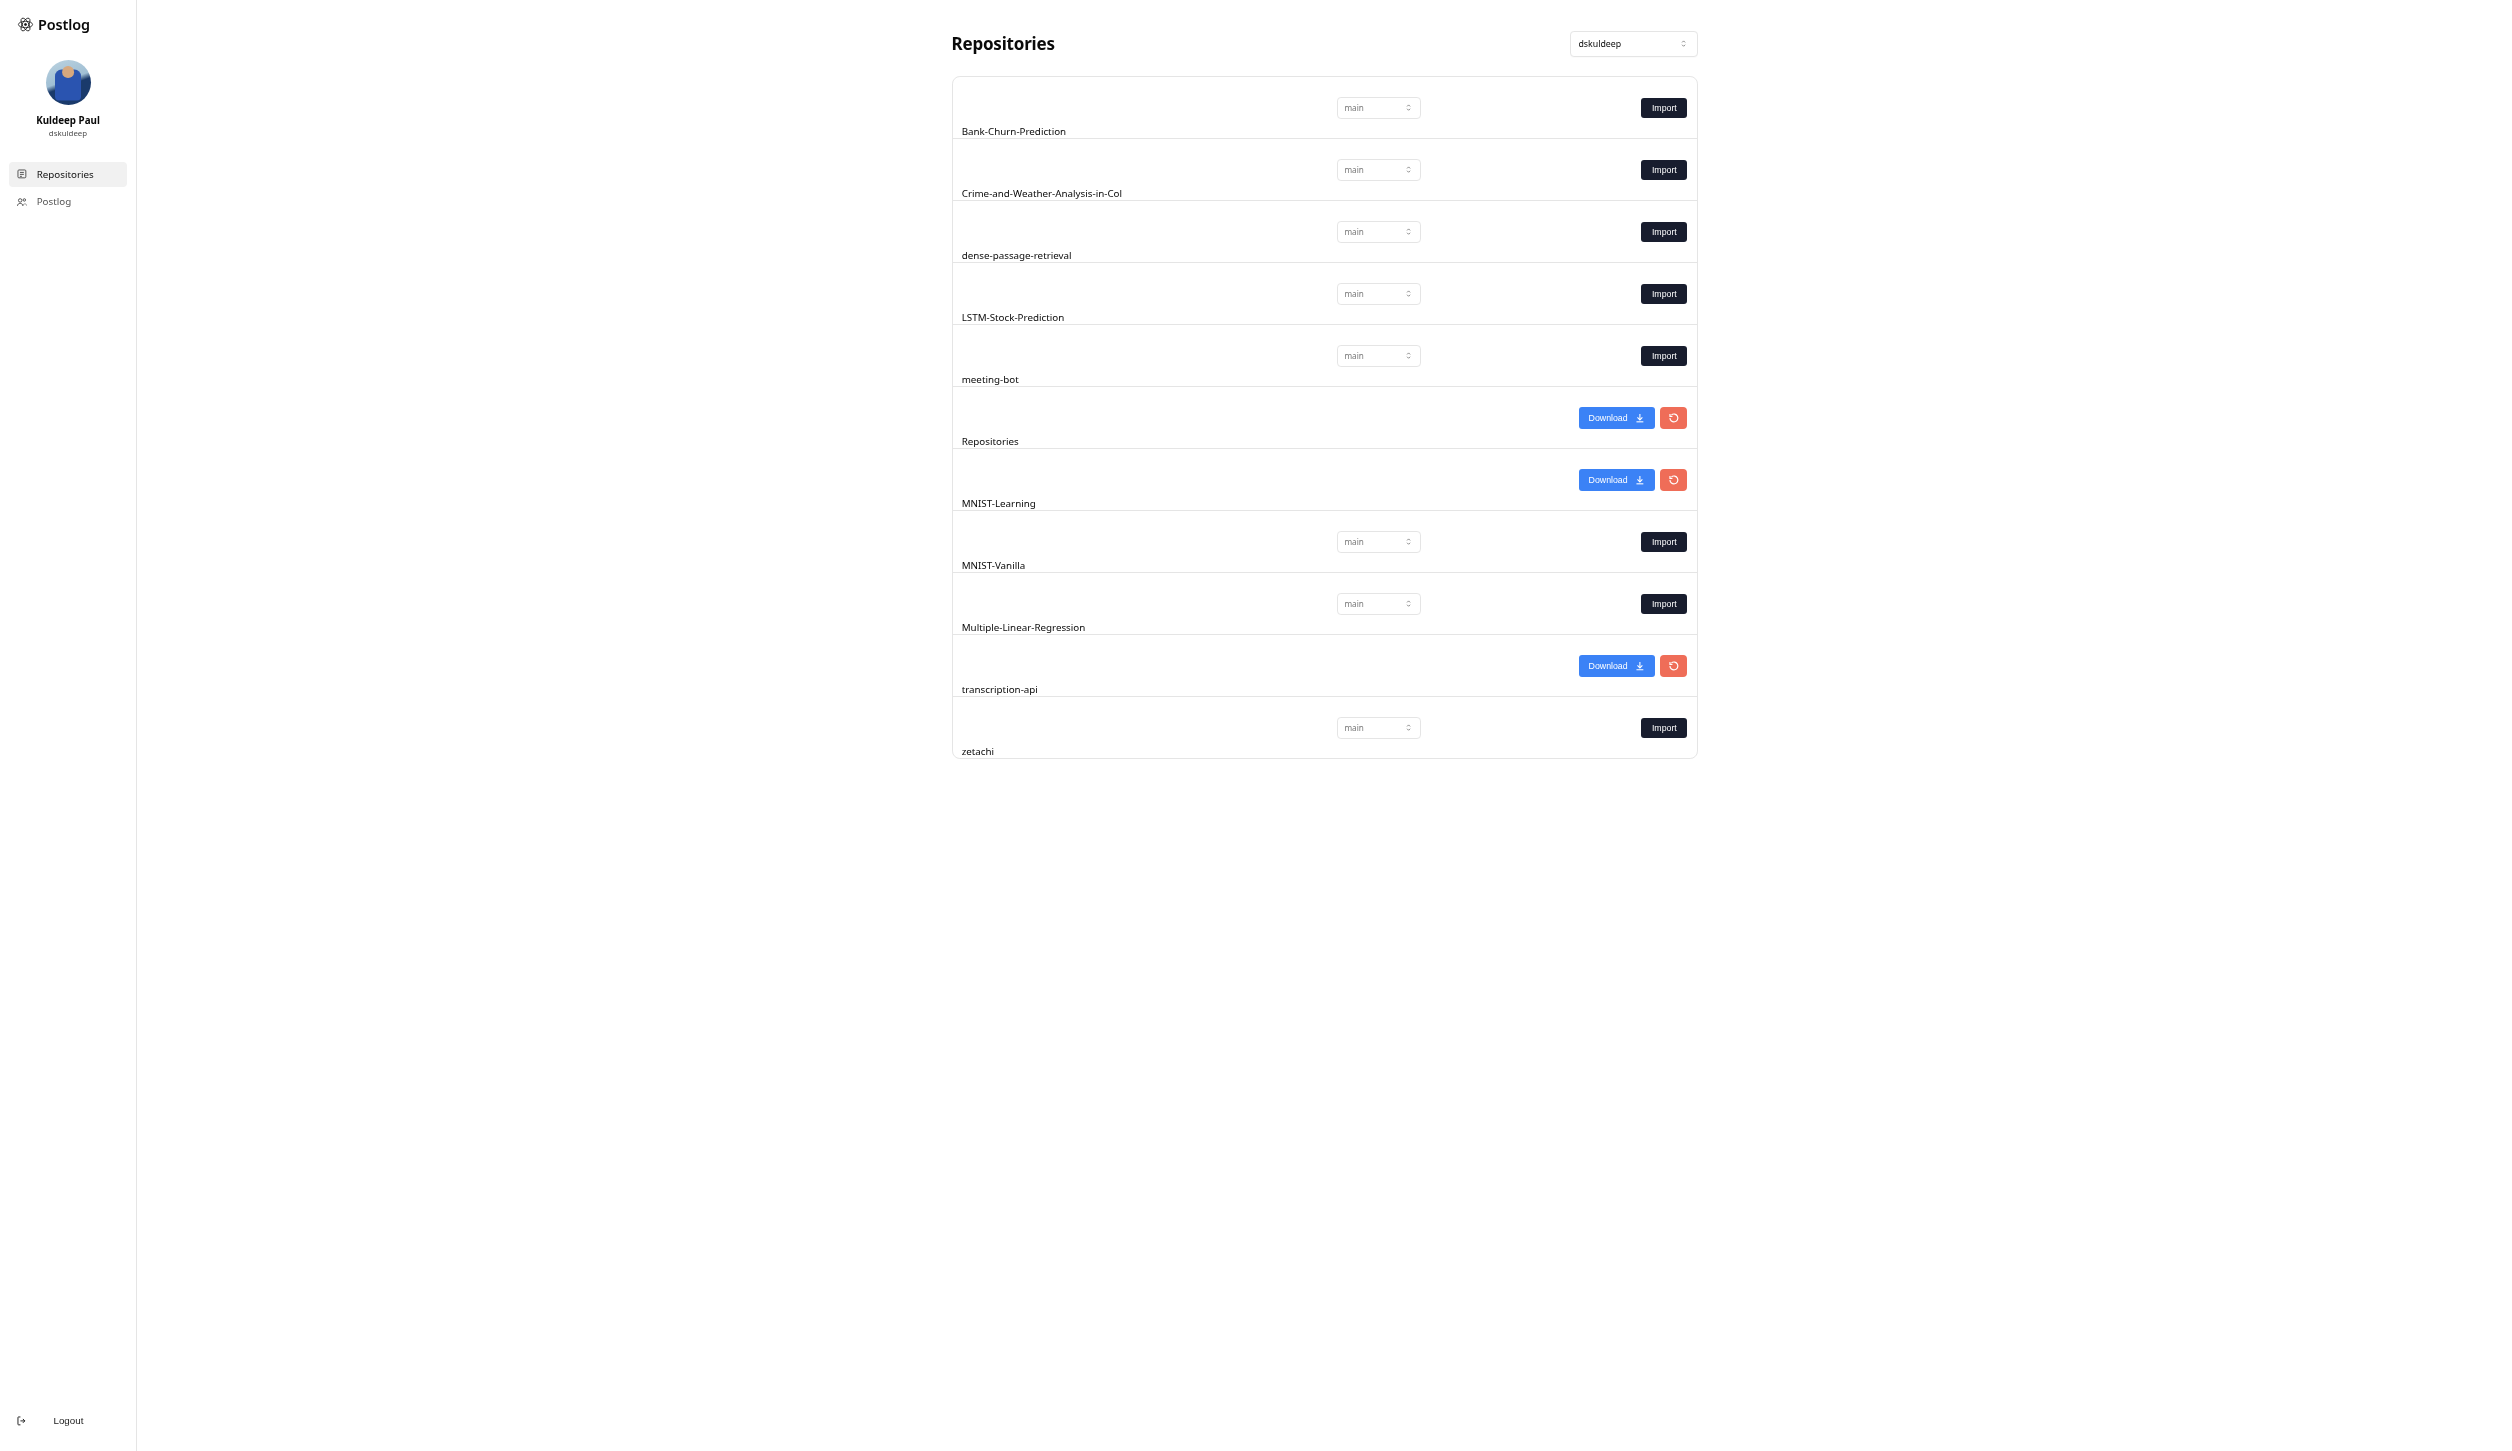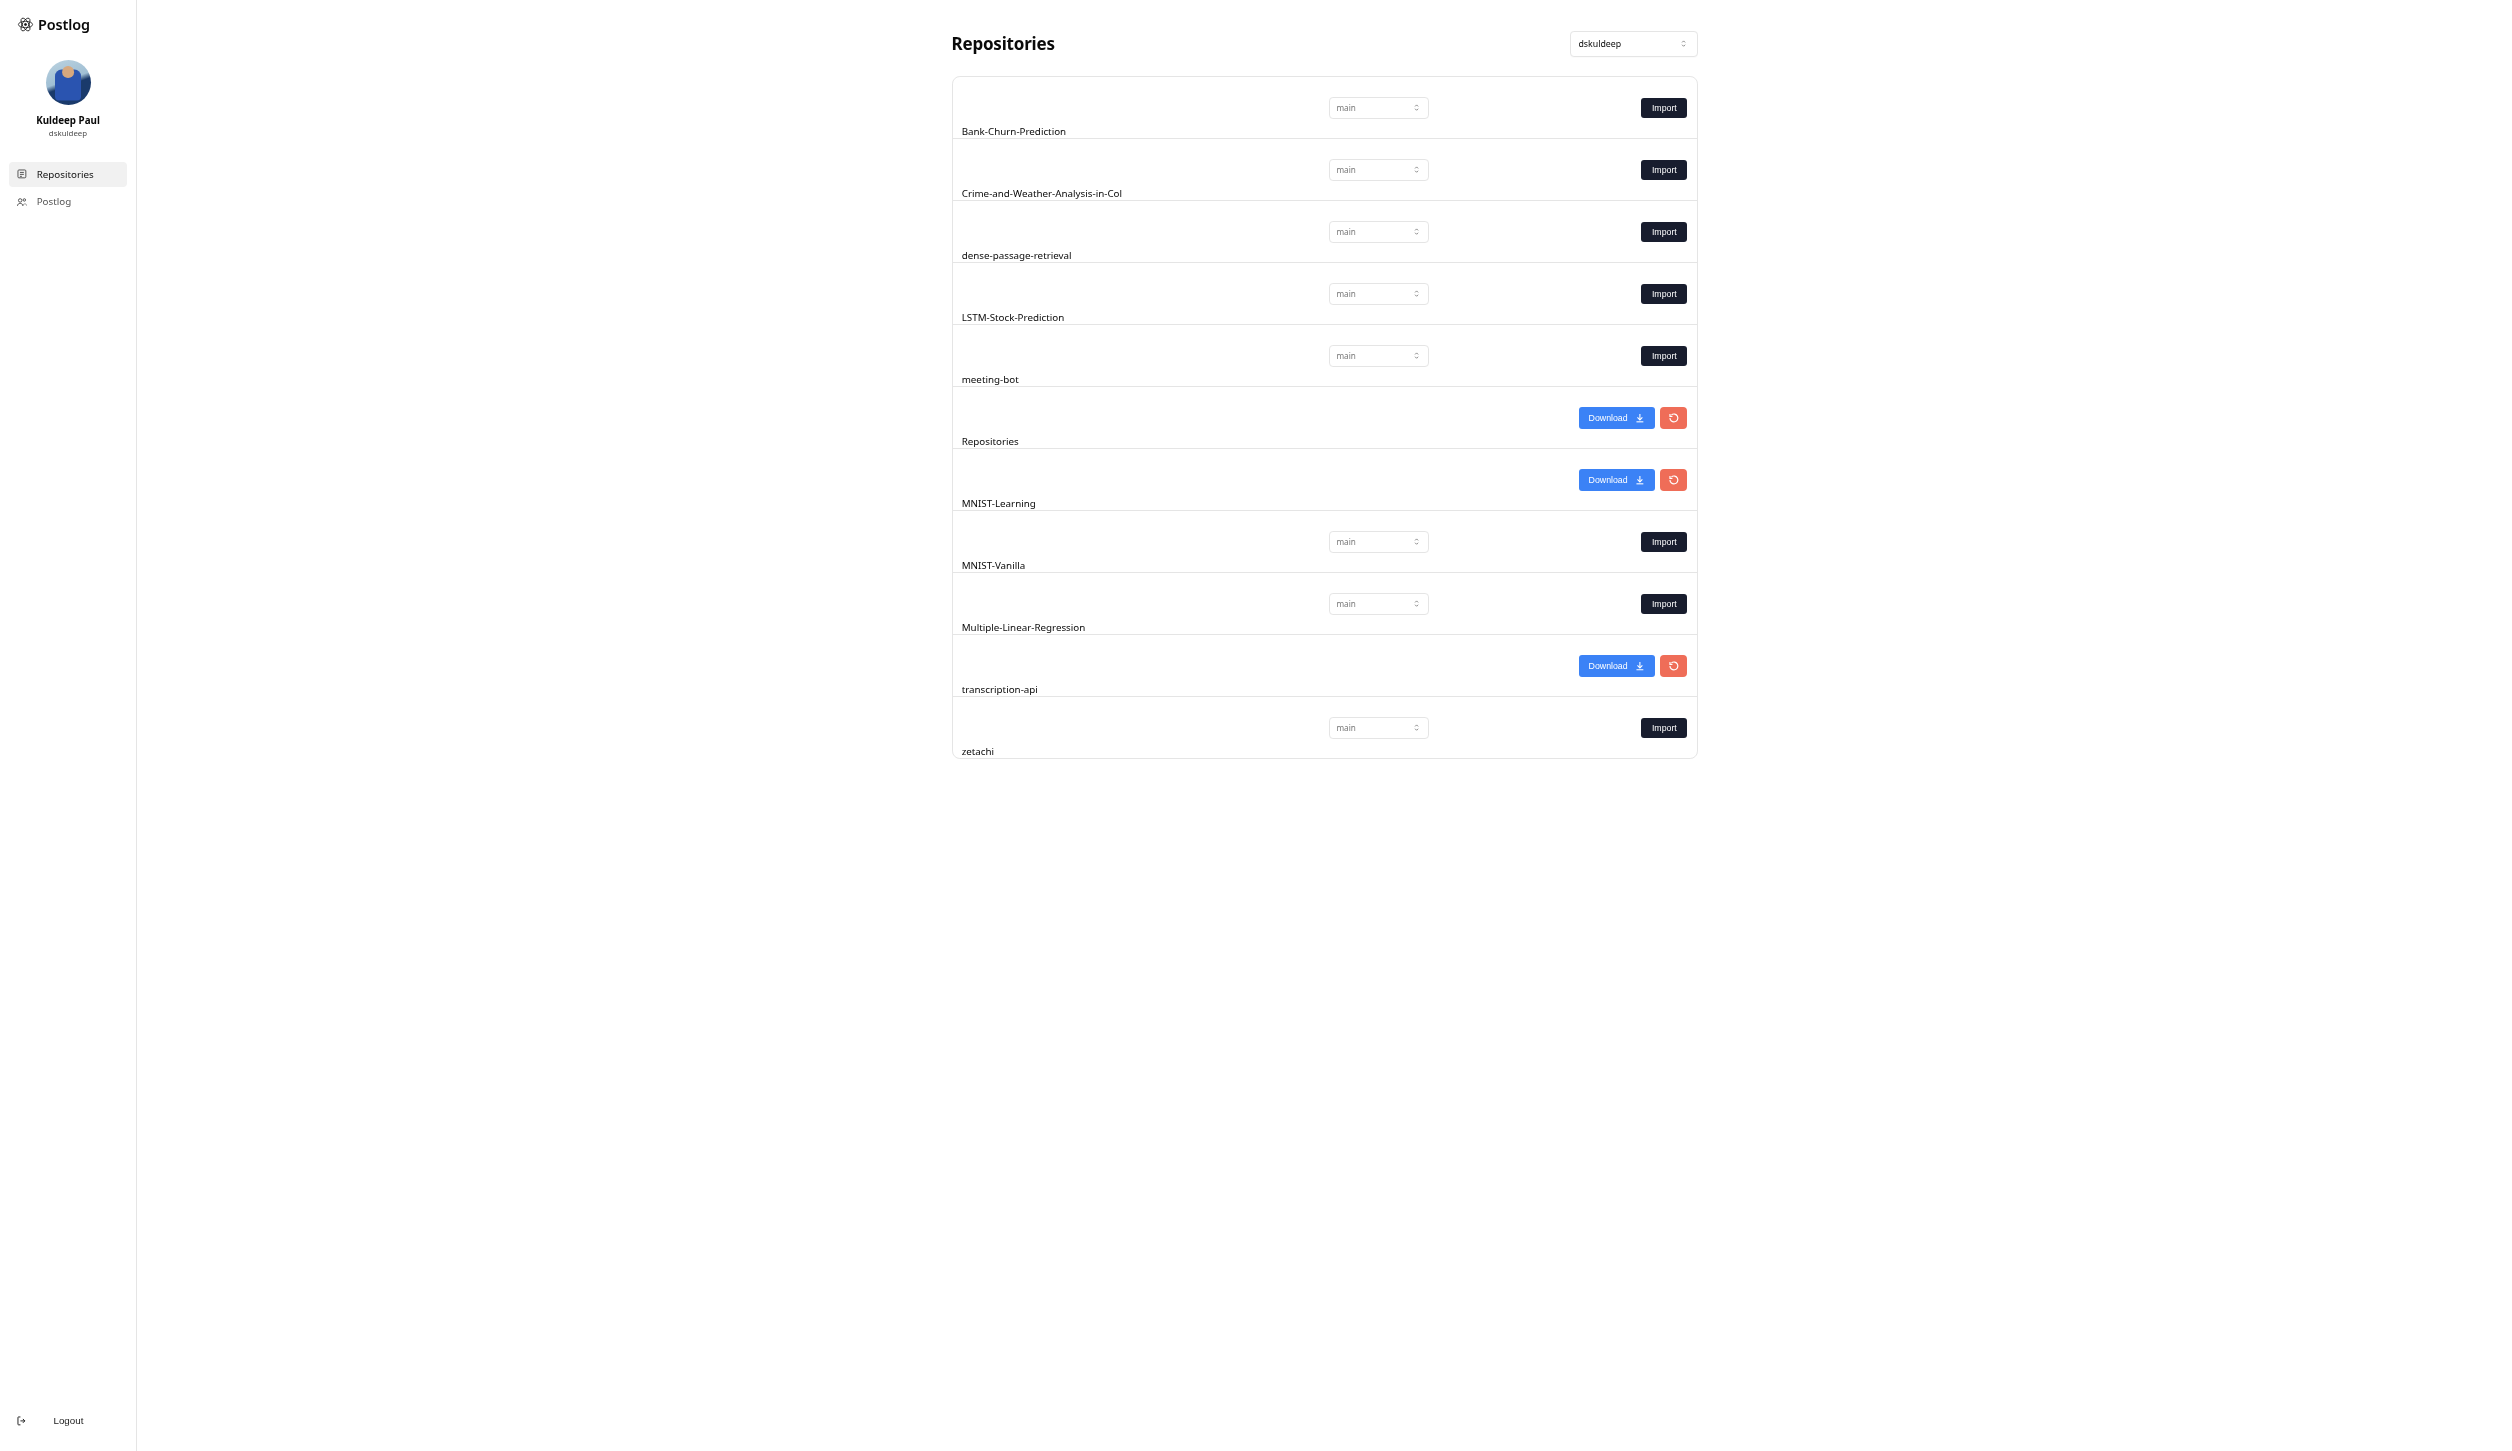--- a/index.html
+++ b/index.html
@@ -124,21 +124,21 @@
     .repo-row.tall { min-height:48px; }
     .repo-name { font-size:9.8px; font-weight:400; flex:1; max-width:164px; white-space:nowrap; overflow:hidden; text-overflow:ellipsis;margin-top:48px; }
     .branch-selector {
       margin-left:auto;
       display:flex; align-items:center; justify-content:space-between;
       border:0.7px solid #e5e5e5;
       border-radius:3.9px;
       padding:4.6px 6.5px;
       font-size:8.2px;
       color:#777;
-      width:100px;
+      width:84px;
       cursor:pointer;
       background:#fff;
     }
     .btn {
       border-radius:3px;
       font-size:8.8px;
       font-weight:500;
       cursor:pointer;
       display:inline-flex;
       align-items:center;

